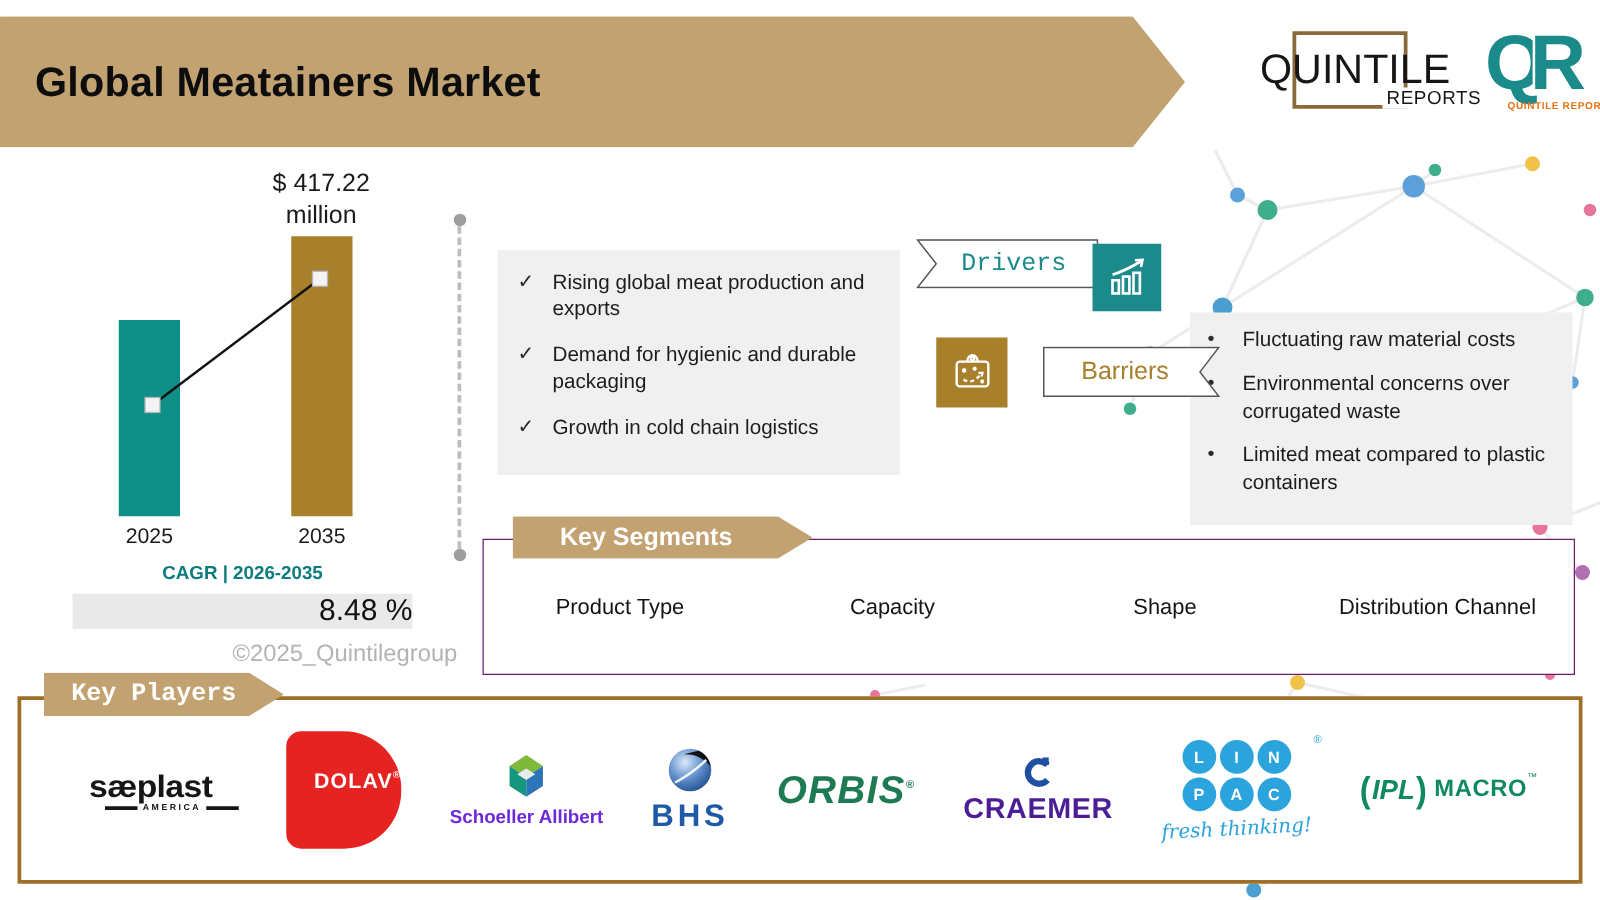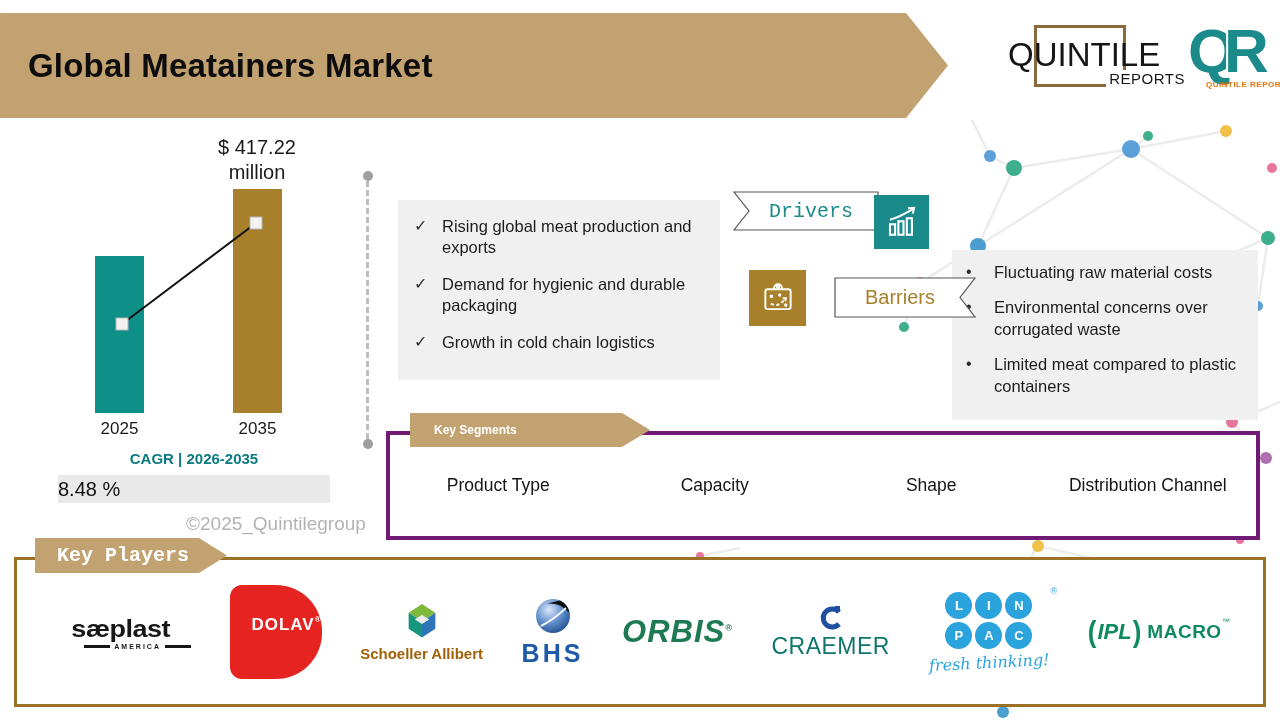--- a/index.html
+++ b/index.html
@@ -34,21 +34,21 @@
   .bar-2035{left:233px;top:189px;height:224px;background:#a8802b;}
   .bar-label{position:absolute;width:130px;text-align:center;font-size:20px;color:#1a1a1a;line-height:1.25;}
   .label-2025{left:55px;top:197px;}
   .label-2035{left:192px;top:135px;}
   .xlab{position:absolute;width:49px;text-align:center;font-size:17px;color:#1a1a1a;top:419px;}
   .x-2025{left:95px;} .x-2035{left:233px;}
   .trend-svg{position:absolute;left:0;top:0;}
   .cagr-label{position:absolute;left:58px;top:450px;width:272px;text-align:center;
     font-size:15px;font-weight:bold;color:#0c7b80;}
   .cagr-box{position:absolute;left:58px;top:475px;width:272px;height:28px;background:#e9e9e9;
-    text-align:left;font-size:20px;color:#111;line-height:28px;}
+    text-align:right;font-size:24px;color:#111;line-height:28px;}
   .watermark{position:absolute;left:186px;top:513px;font-size:19px;color:#b3b3b3;}
 
   .vdivider{position:absolute;left:366px;top:181px;height:258px;border-left:3px dashed #bdbdbd;z-index:1;}
   .vdivider::before,.vdivider::after{content:"";position:absolute;left:-6.5px;width:10px;height:10px;
     border-radius:50%;background:#9e9e9e;}
   .vdivider::before{top:-10px;} .vdivider::after{bottom:-10px;}
 
   
   .drivers-box{position:absolute;left:398px;top:200px;width:322px;height:180px;background:#f0f0f0;
     padding:16px 14px 10px 16px;display:flex;flex-direction:column;gap:15px;z-index:1;}
@@ -63,50 +63,50 @@
   .drivers-ribbon{left:733px;top:191px;width:146px;height:40px;font-family:Liberation Mono, monospace;}
   .drivers-ribbon .rb-text{color:#1b8a8b;padding-left:10px;}
   .barriers-ribbon{left:806px;top:277px;width:142px;height:41px;padding-left:28px;}
   .barriers-ribbon .rb-text{color:#a8802b;padding-right:10px;}
   .icon-tile{position:absolute;display:flex;align-items:center;justify-content:center;z-index:3;}
   .drivers-icon{left:874px;top:195px;width:55px;height:54px;background:#1b8a8b;}
   .barriers-icon{left:749px;top:270px;width:57px;height:56px;background:#a8802b;}
 
   
   .seg-box{position:absolute;left:386px;top:431px;width:874px;height:109px;background:#fff;
-    border:4px solid #701a75;display:flex;align-items:center;z-index:1;}
+    border:1px solid #701a75;display:flex;align-items:center;z-index:1;}
   .seg-item{flex:1;text-align:center;font-size:17.5px;color:#141414;line-height:1.3;padding:0 28px;}
   .banner-tag{position:absolute;background:#c3a271;color:#fff;font-weight:bold;display:flex;align-items:center;z-index:3;
     clip-path:polygon(0 0,calc(100% - 28px) 0,100% 50%,calc(100% - 28px) 100%,0 100%);}
-  .seg-banner{left:410px;top:413px;width:240px;height:34px;font-size:12px;padding-left:24px;}
+  .seg-banner{left:410px;top:413px;width:240px;height:34px;font-size:20px;padding-left:38px;}
   .players-banner{left:35px;top:538px;width:192px;height:35px;font-size:20px;padding-left:22px;font-family:Liberation Mono, monospace;}
 
   
   .players-box{position:absolute;left:14px;top:557px;width:1252px;height:150px;background:#fff;
     border:3px solid #9c7026;display:flex;align-items:center;justify-content:space-around;padding:0 14px;z-index:1;}
   .logo{display:flex;flex-direction:column;align-items:center;justify-content:center;}
 
   .lg-saeplast .sp-name{font-size:27px;font-weight:800;color:#161616;letter-spacing:-.5px;transform:scaleY(.92);}
   .sp-sub{display:flex;align-items:center;gap:4px;margin:-2px 0 0 34px;}
   .sp-sub .ln{width:26px;height:3px;background:#161616;}
   .sp-sub .sp-am{font-size:7px;font-weight:bold;letter-spacing:2px;color:#161616;}
 
   .lg-dolav{width:92px;height:94px;background:#e52320;border-radius:12px 46px 46px 12px;
     display:flex;align-items:flex-end;justify-content:center;padding-bottom:15px;}
   .dolav-name{color:#fff;font-size:17px;font-weight:800;letter-spacing:1px;}
   .dolav-reg{color:#fff;font-size:8px;vertical-align:top;}
 
-  .lg-schoeller .sch-name{font-size:15px;font-weight:600;color:#a16207;margin-top:5px;}
+  .lg-schoeller .sch-name{font-size:15px;font-weight:600;color:#6d28d9;margin-top:5px;}
 
   .lg-orbis .orbis-name{font-size:31px;font-weight:800;font-style:italic;color:#1e7a52;letter-spacing:1px;}
   .lg-orbis sup{font-size:9px;color:#1e7a52;}
 
   .lg-bhs .bhs-name{font-size:25px;font-weight:800;color:#1e5aa8;letter-spacing:3px;margin-top:3px;}
 
-  .lg-craemer .cr-name{font-size:23px;font-weight:400;color:#0f766e;letter-spacing:.5px;margin-top:2px;}
+  .lg-craemer .cr-name{font-size:23px;font-weight:700;color:#4c1d95;letter-spacing:.5px;margin-top:2px;}
 
   .lg-linpac{position:relative;}
   .lp-grid{display:grid;grid-template-columns:repeat(3,27px);gap:3px;}
   .lp-dot{width:27px;height:27px;border-radius:50%;background:#2ba3dc;color:#fff;font-size:13px;font-weight:bold;
     display:flex;align-items:center;justify-content:center;}
   .lp-reg{position:absolute;right:-8px;top:-6px;font-size:9px;color:#2ba3dc;}
   .lp-tag{font-family:"DejaVu Serif",serif;font-style:italic;font-size:16px;color:#2ba3dc;
     transform:rotate(-3deg);margin-top:4px;}
 
   .lg-ipl .ipl-row{display:flex;align-items:center;color:#0f8a5f;}

